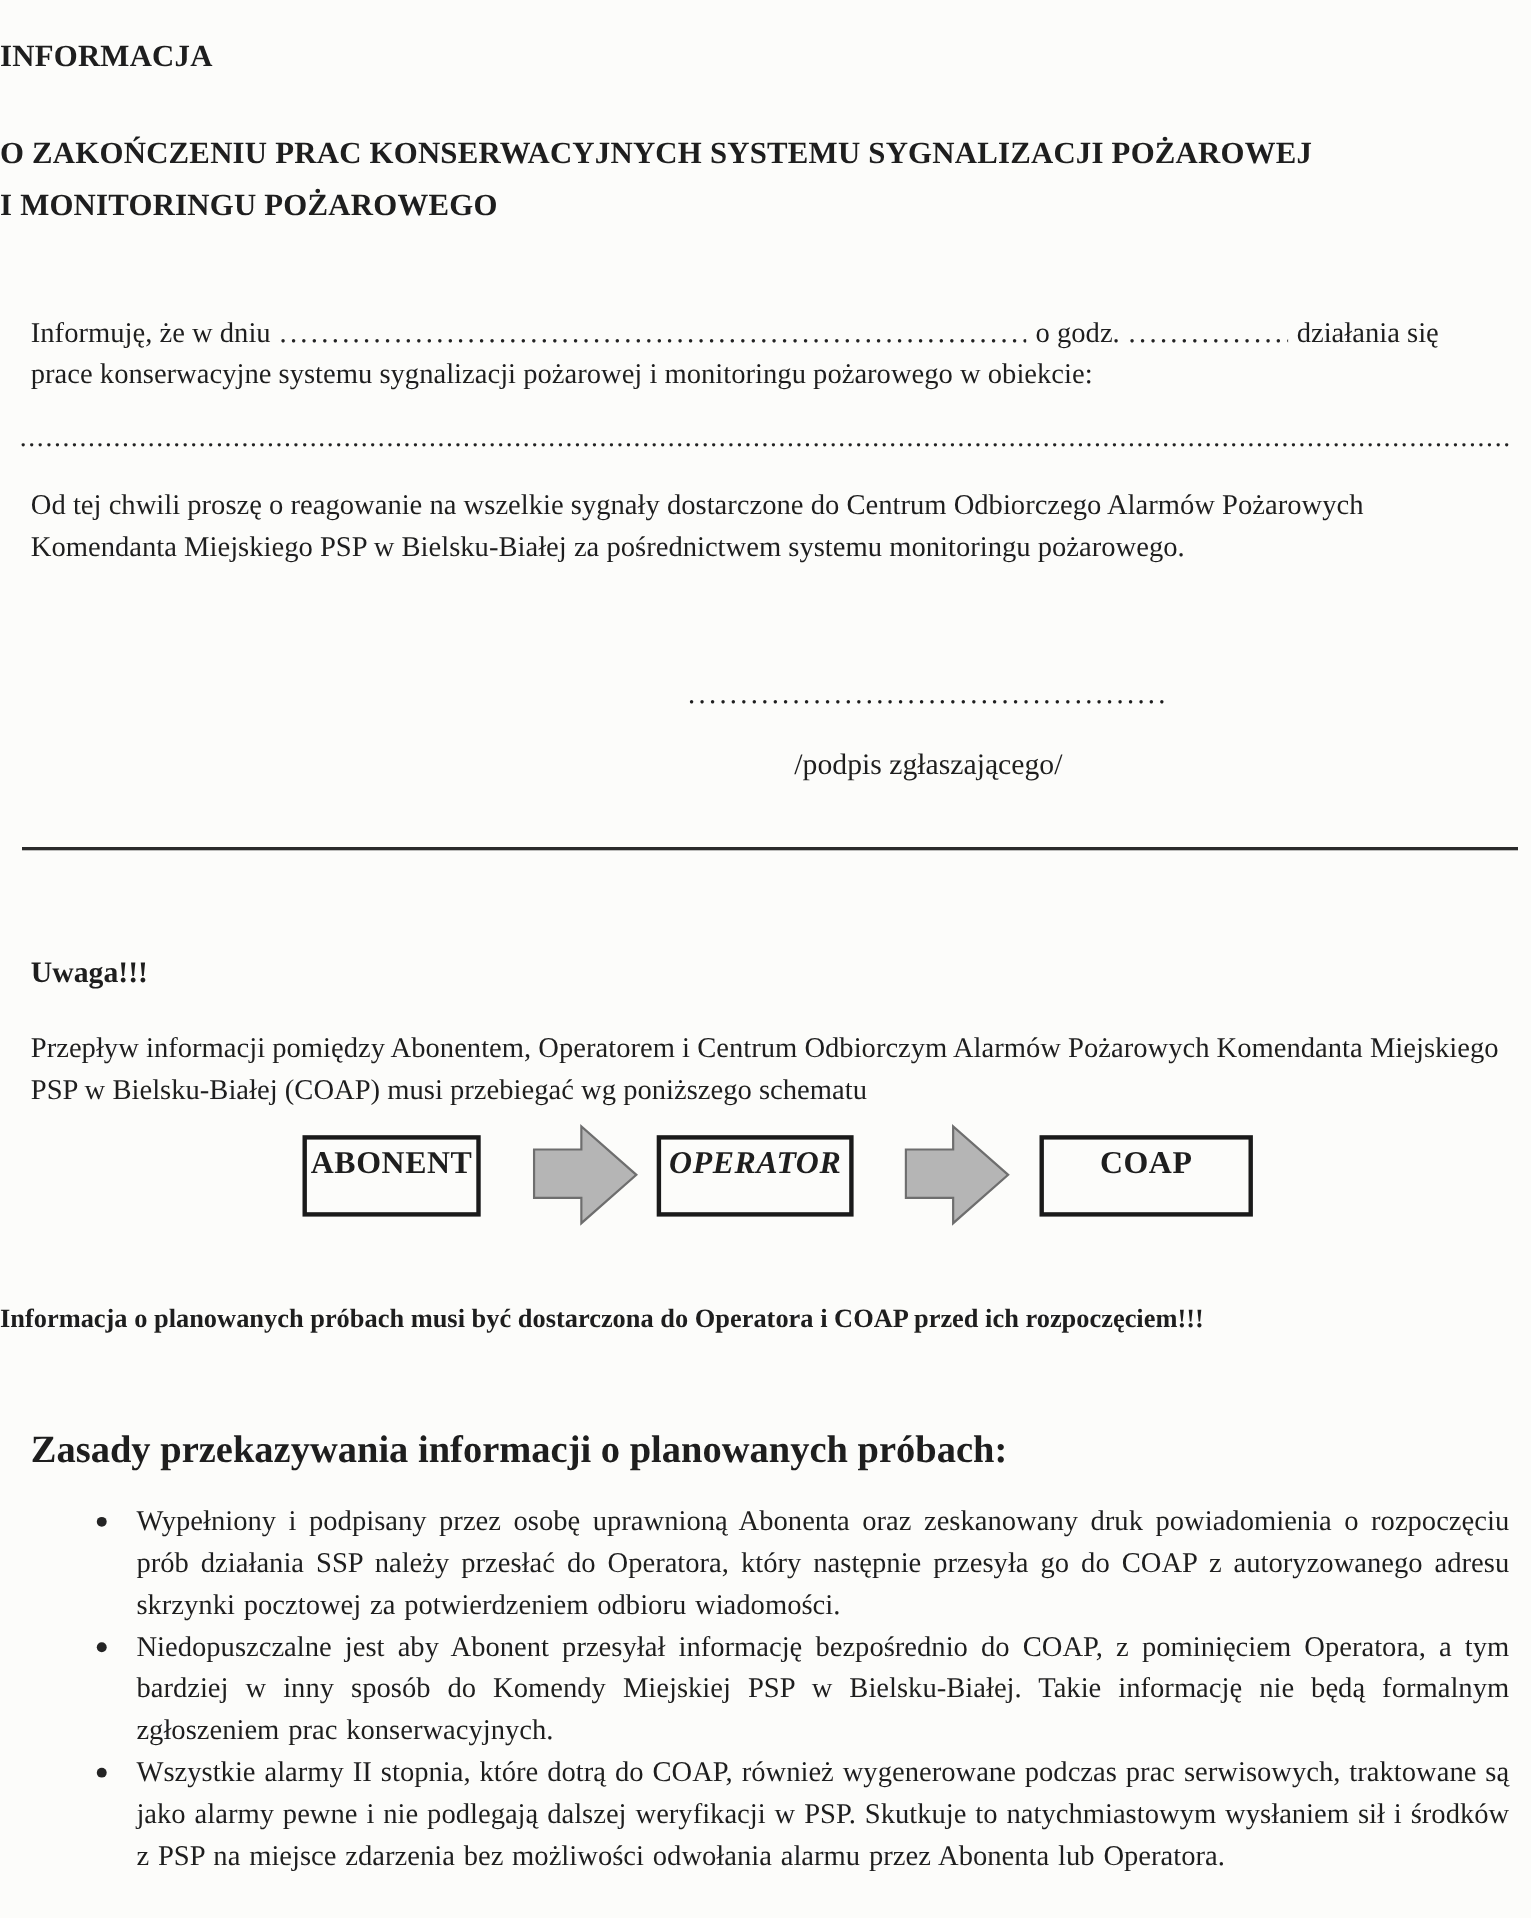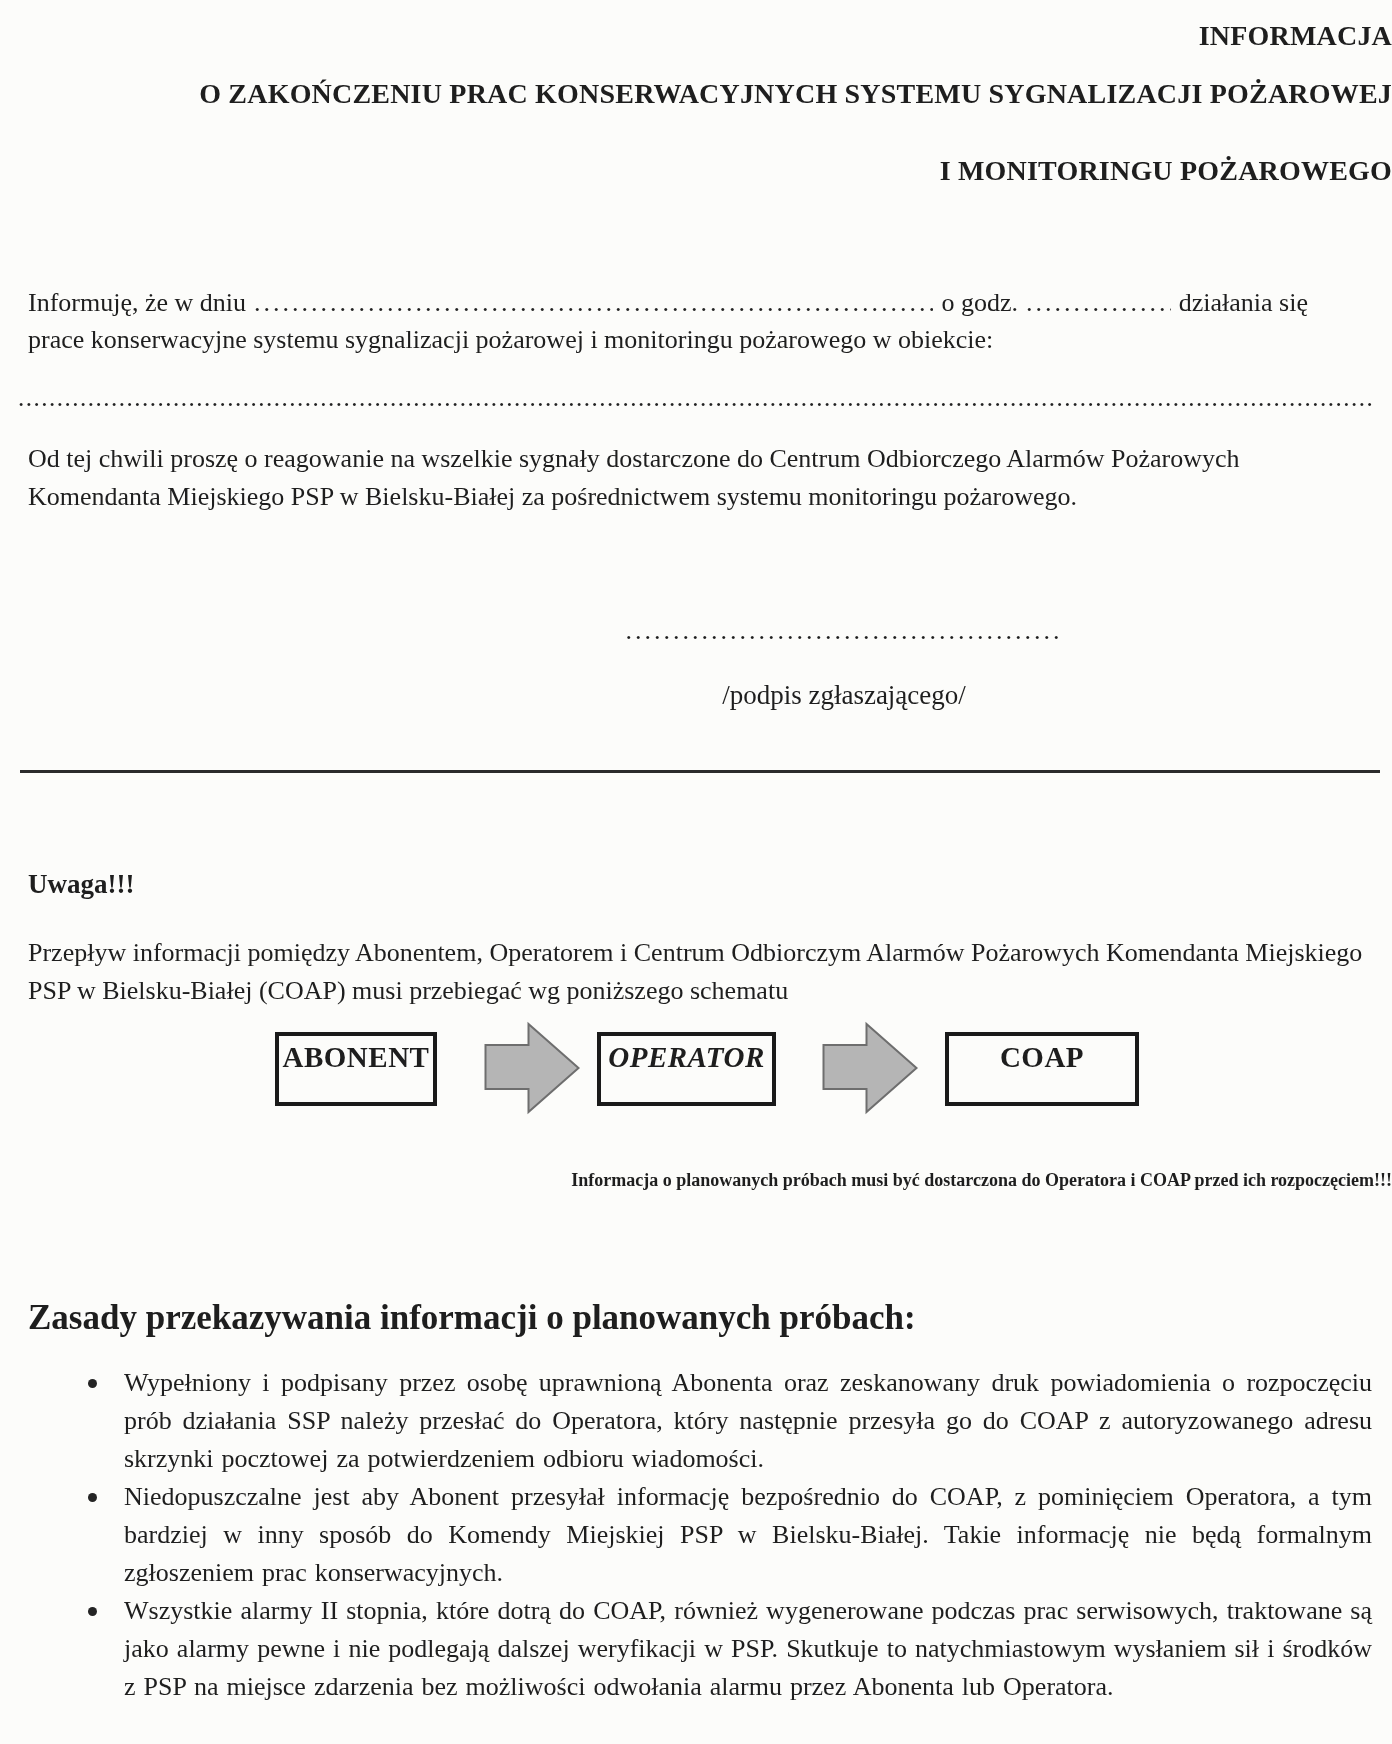--- a/index.html
+++ b/index.html
@@ -15,21 +15,21 @@
     position:relative;
     width:1392px;height:1744px;
     margin:0 auto;
     background:var(--paper);
     color:var(--text);
     font-family:"Liberation Serif","DejaVu Serif",serif;
     font-size:26px;
     overflow:hidden;
   }
   .abs{position:absolute;}
-  .center{left:0;width:100%;text-align:right;}
+  .center{left:0;width:100%;text-align:left;margin-top:16px;}
   .bold{font-weight:bold;}
 
   .title-line{font-size:28px;font-weight:bold;letter-spacing:0.2px;}
 
   .para{line-height:37px;}
 
   .fill-row{display:flex;align-items:baseline;width:100%;}
   .fill-row > span{white-space:nowrap;}
   .dots{overflow:hidden;white-space:nowrap;letter-spacing:3px;color:#222;}
   .dots-fill{flex:1 1 auto;min-width:0;margin:0 8px;}
@@ -52,21 +52,21 @@
     height:74px;
     text-align:center;
     padding-top:5px;
     font-weight:bold;
     font-size:29px;
     letter-spacing:0.5px;
     background:var(--paper);
   }
   .flow-arrow{display:block;}
 
-  .emph-line{font-size:18px;font-weight:bold;}
+  .emph-line{font-size:24px;font-weight:bold;}
 
   .rules-list{
     list-style:none;margin:0;padding:0;
     line-height:38px;
   }
   .rules-list li{
     position:relative;
     padding-left:40px;
     text-align:justify;
     word-spacing:1.5px;
@@ -76,21 +76,21 @@
     width:9px;height:9px;border-radius:50%;
     background:#242424;
   }
 </style>
 </head>
 <body>
 
 <div class="page">
 
   <div class="abs center title-line" style="top:20px;">INFORMACJA</div>
-  <div class="abs center title-line" style="top:78px;">O ZAKOŃCZENIU PRAC KONSERWACYJNYCH SYSTEMU SYGNALIZACJI POŻAROWEJ</div>
+  <div class="abs center title-line" style="top:108px;">O ZAKOŃCZENIU PRAC KONSERWACYJNYCH SYSTEMU SYGNALIZACJI POŻAROWEJ</div>
   <div class="abs center title-line" style="top:155px;">I MONITORINGU POŻAROWEGO</div>
 
   <div class="abs para" style="top:284px;left:28px;width:1280px;">
     <div class="fill-row">
       <span>Informuję, że w dniu</span>
       <span class="dots dots-fill">........................................................................................................................</span>
       <span>o godz.</span>
       <span class="dots dots-time">............................................................</span>
       <span>działania się</span>
     </div>

